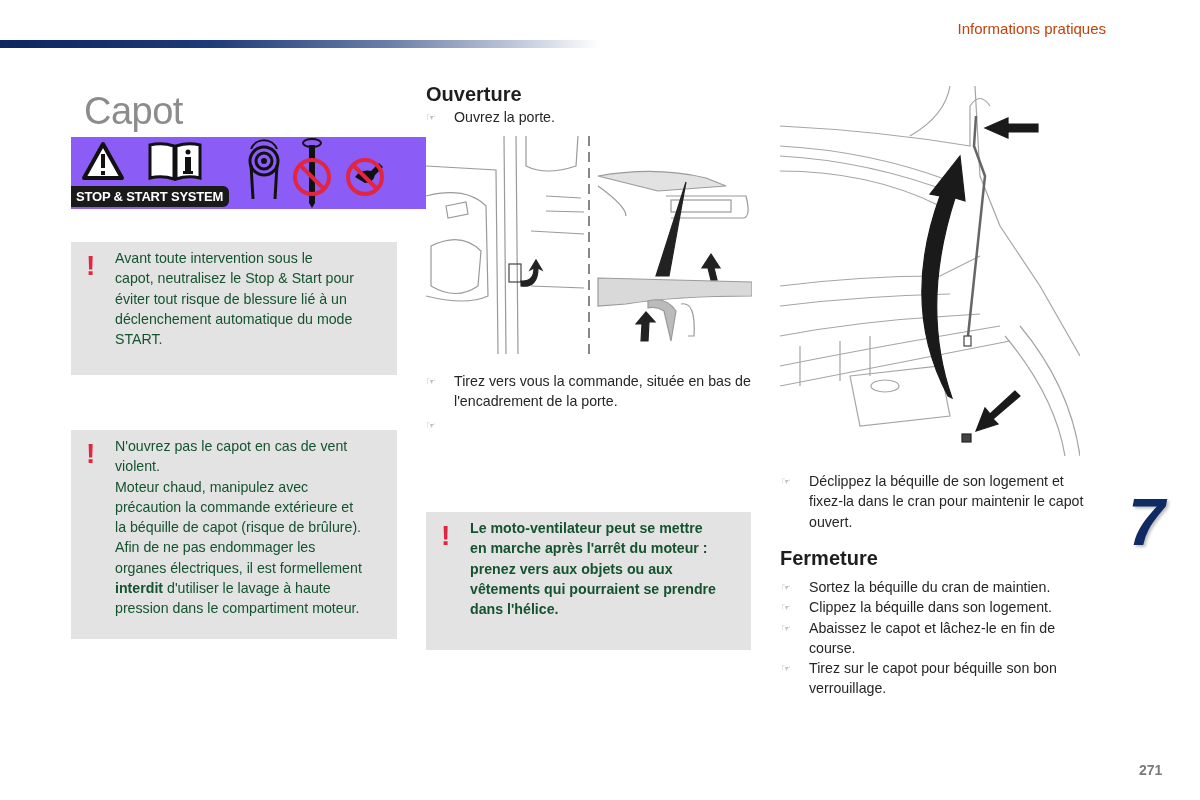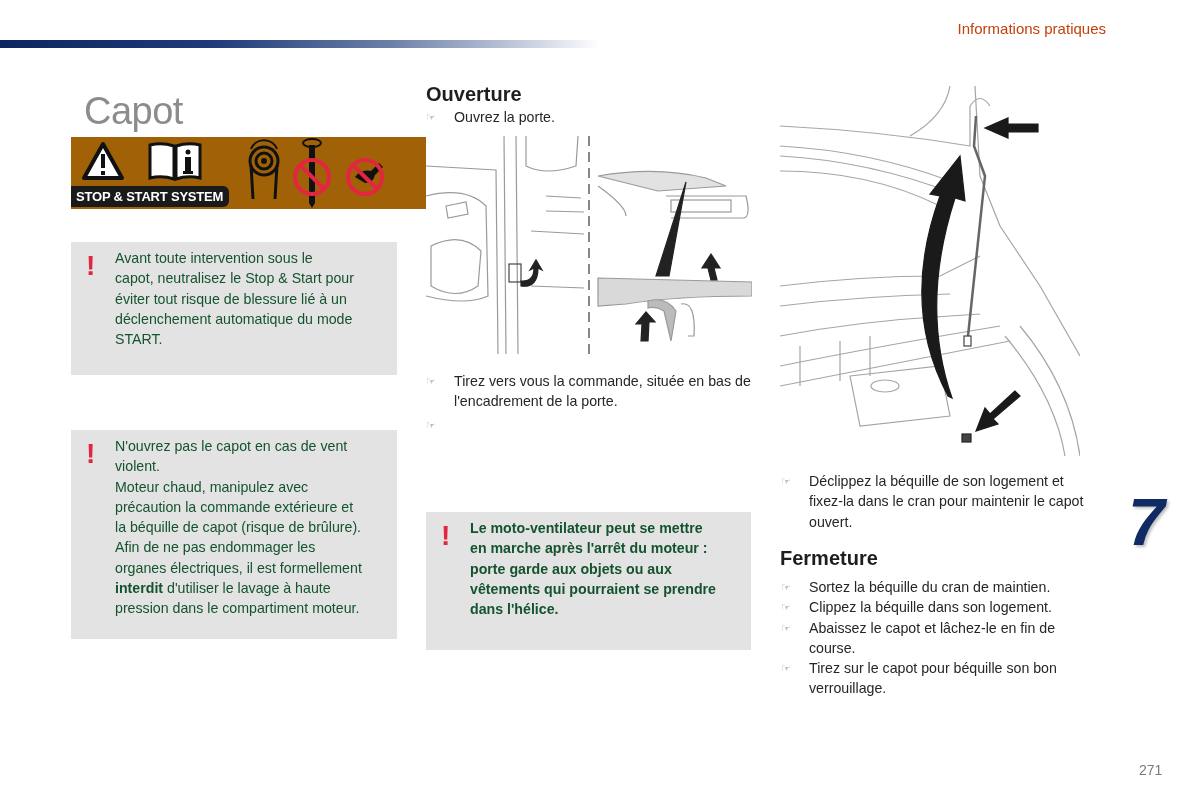--- a/index.html
+++ b/index.html
@@ -2,36 +2,36 @@
 <html><head>
 <meta charset="utf-8">
 <style>
   html, body { margin:0; padding:0; }
   body { width:1200px; height:800px; background:#ffffff; position:relative; overflow:hidden;
          font-family:"Liberation Sans", sans-serif; color:#222; }
   .topbar { position:absolute; left:0; top:40px; width:600px; height:8px;
             background:linear-gradient(to right, #0d2660 0%, #1e3a78 35%, #6b7fa8 65%, #c8cfdf 88%, #ffffff 100%); }
   .section-title { position:absolute; right:94px; top:20px; font-size:15px; color:#c2410c; }
   .page-title { position:absolute; left:72px; top:78px; font-size:38px; color:#8c8c8c; font-weight:normal; letter-spacing:-0.5px; }
-  .banner { position:absolute; left:71px; top:137px; width:388px; height:72px; background:#a16207; }
+  .banner { position:absolute; left:71px; top:137px; width:388px; height:72px; background:#8b5cf6; }
   .banner-label { position:absolute; left:0; bottom:2px; background:#1a1a1a; color:#fff; font-weight:bold;
                   font-size:13px; padding:3px 6px 3px 5px; border-radius:0 6px 6px 0; letter-spacing:-0.2px; }
   .banner svg { position:absolute; }
   .warn-box { position:absolute; background:#e3e3e4; }
   .warn-mark { position:absolute; left:15px; top:10px; color:#e2263f; font-weight:bold; font-size:28px; line-height:1; }
   .warn-text { position:absolute; left:44px; top:6px; right:8px; font-size:14.2px; line-height:20.3px; color:#14532d; }
   .warn-text b { font-weight:bold; }
   .h2 { position:absolute; font-size:20px; font-weight:bold; color:#1e1e1e; }
   .steps { position:absolute; list-style:none; margin:0; padding:0; font-size:14.2px; line-height:20.3px; color:#262626; }
   .steps li { position:relative; padding-left:28px; margin-bottom:3px; }
   .steps li .hand { position:absolute; left:0; top:0; font-size:11px; color:#8a8a8a; }
   .illus { position:absolute; background:#fff; overflow:hidden; }
   .chapter { position:absolute; left:1128px; top:484px; font-size:66px; font-weight:bold; font-style:italic; color:#102a63;
              text-shadow:2px 2px 3px rgba(0,0,0,0.25); }
-  .pagenum { position:absolute; left:1139px; top:762px; font-size:14px; font-weight:normal; color:#7a7a7a; }
+  .pagenum { position:absolute; left:1139px; top:762px; font-size:14px; font-weight:bold; color:#7a7a7a; }
 </style>
 </head>
 <body>
 
 <div class="topbar"></div>
 <div class="section-title">Informations pratiques</div>
 
 <h1 class="page-title" style="margin:12px">Capot</h1>
 
 <div class="banner">
@@ -132,21 +132,21 @@
 <ul class="steps" style="left:426px;top:371px;width:330px;">
   <li><span class="hand">☞</span><span>Tirez vers vous la commande, située en bas de l'encadrement de la porte.</span></li>
   <li><span class="hand">☞</span></li>
 </ul>
 
 <div class="warn-box" style="left:426px;top:512px;width:325px;height:138px;">
   <div class="warn-mark">!</div>
   <div class="warn-text" style="font-weight:bold;">
     <div>Le moto-ventilateur peut se mettre</div>
     <div>en marche après l'arrêt du moteur :</div>
-    <div>porte garde aux objets ou aux</div>
+    <div>prenez vers aux objets ou aux</div>
     <div>vêtements qui pourraient se prendre</div>
     <div>dans l'hélice.</div>
   </div>
 </div>
 
 <div class="illus" style="left:780px;top:86px;width:300px;height:370px;">
   <svg width="300" height="370" viewBox="0 0 300 370" fill="none" stroke="#a5a5a5" stroke-width="1.2">
     <path d="M0,40 Q100,45 190,60 L190,20 Q200,5 210,20"></path>
     <path d="M0,60 Q90,65 170,95"></path>
       <path d="M0,70 Q90,75 175,108"></path>

